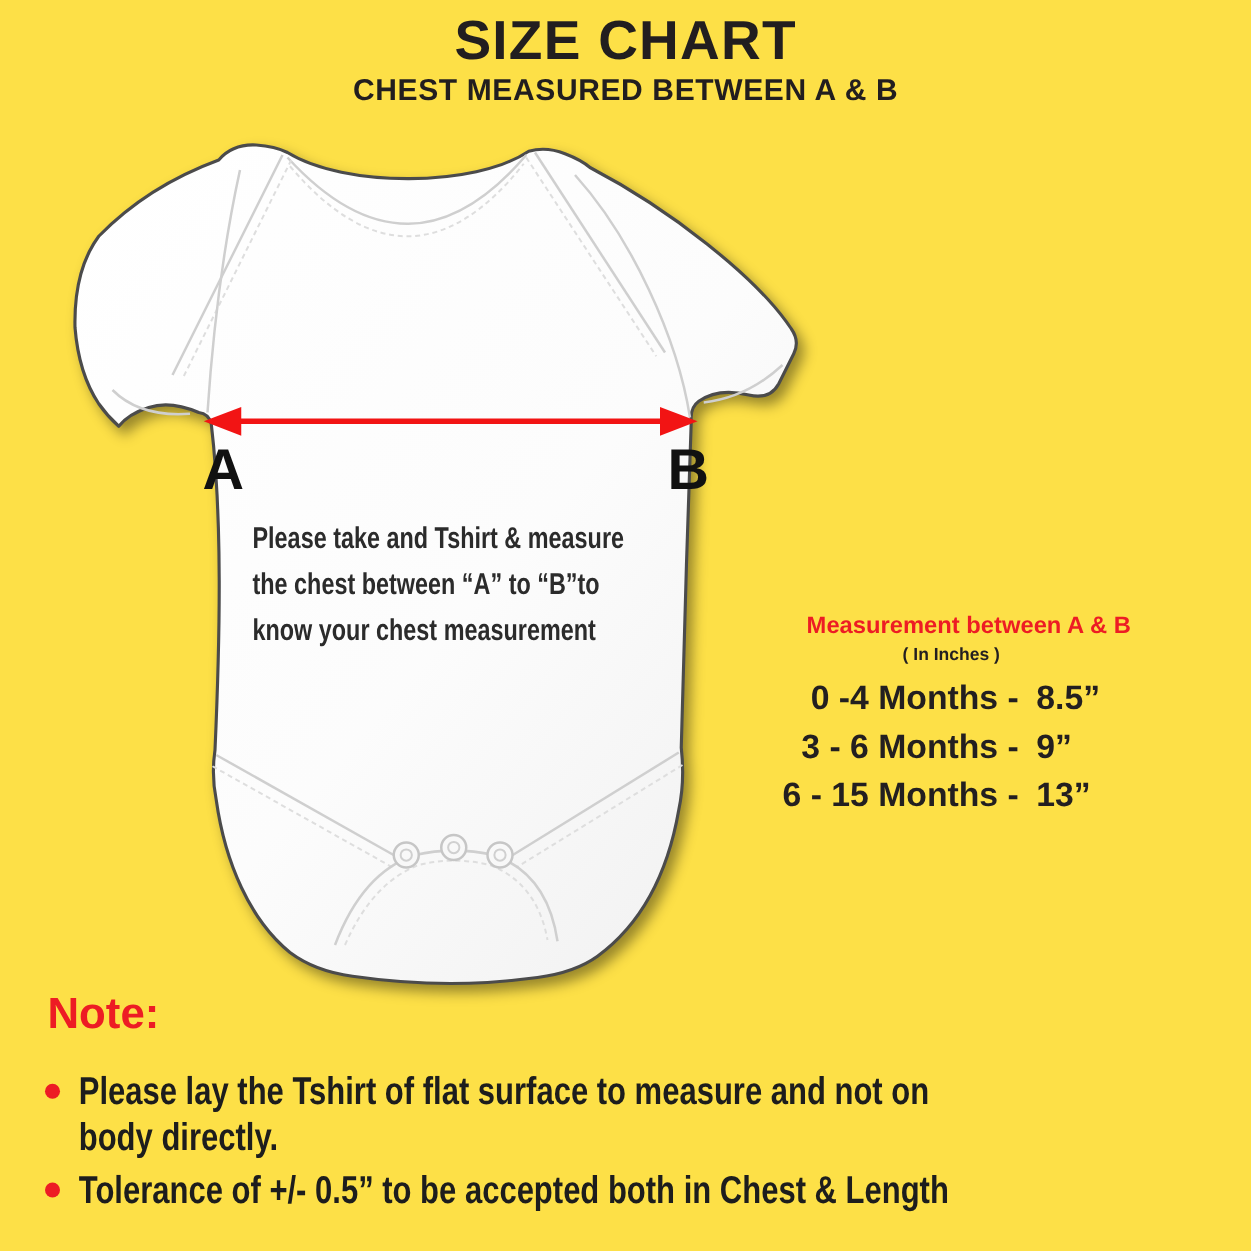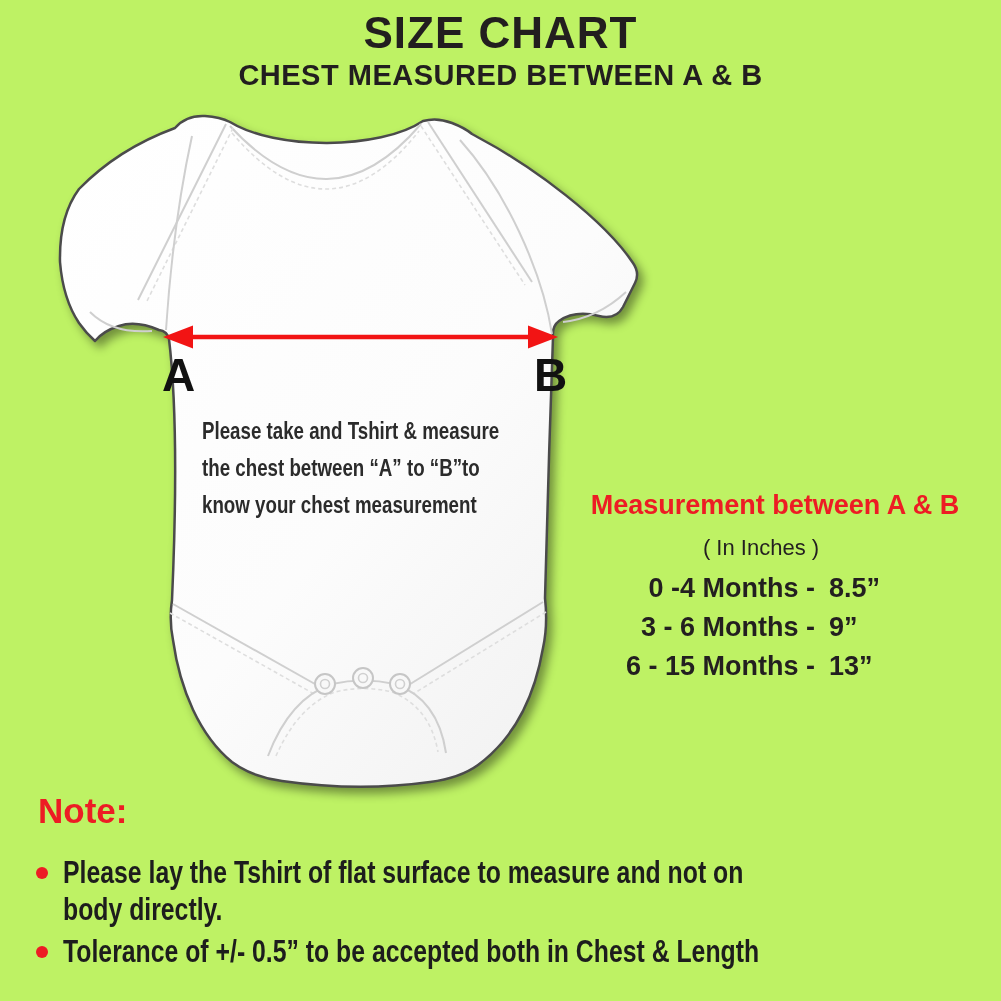--- a/index.html
+++ b/index.html
@@ -1,27 +1,27 @@
 <!DOCTYPE html>
 <html><head>
 <meta charset="utf-8">
 <title>Size Chart</title>
 <style>
   html,body { margin:0; padding:0; background:#ffffff; }
   .canvas {
-    position:relative; width:1001px; height:1001px; background:#bef264;
+    position:relative; width:1001px; height:1001px; background:#fde047;
     font-family:"Liberation Sans", sans-serif; color:#231f20; overflow:hidden;
   }
   .title {
     position:absolute; top:8px; left:0; width:100%; text-align:center;
     font-size:44px; font-weight:bold; letter-spacing:1px; color:#221e1f;
   }
   .subtitle {
     position:absolute; top:59px; left:0; width:100%; text-align:center;
-    font-size:29px; font-weight:bold; letter-spacing:.5px; color:#221e1f;
+    font-size:24px; font-weight:bold; letter-spacing:.5px; color:#221e1f;
   }
 
   .onesie { position:absolute; left:50px; top:100px; width:610px; height:710px; }
   .silhouette {
     fill:url(#gradBody); stroke:#4b4b4b; stroke-width:2.5; stroke-linejoin:round;
     filter:drop-shadow(5px 6px 5px rgba(0,0,0,0.40));
   }
   .seam   { fill:none; stroke:#cfcfcf; stroke-width:2; }
   .stitch { fill:none; stroke:#dedede; stroke-width:1.6; stroke-dasharray:4 3; }
   .snap-outer { fill:#f8f8f8; stroke:#c6c6c6; stroke-width:2; }
@@ -34,22 +34,22 @@
   .pt-b { left:534px; top:352px; }
 
   .instr {
     position:absolute; left:202px; top:412px;
     font-size:24px; font-weight:bold; line-height:37px; color:#2b2b2b;
     transform:scaleX(.78); transform-origin:left top; white-space:nowrap;
   }
   .instr span { display:block; }
 
   .panel { position:absolute; left:575px; top:490px; width:400px; }
-  .p-head { font-size:27px; font-weight:bold; color:#ed1c24; text-align:center; white-space:nowrap; }
-  .p-sub  { font-size:22px; font-weight:normal; text-align:center; margin-top:14px; transform:translateX(-14px); }
+  .p-head { font-size:19px; font-weight:bold; color:#ed1c24; text-align:center; white-space:nowrap; }
+  .p-sub  { font-size:14px; font-weight:bold; text-align:center; margin-top:3px; transform:translateX(-14px); }
   .row { display:flex; align-items:baseline; margin-top:8px; font-size:27px; font-weight:bold; }
   .row.first { margin-top:12px; }
   .rl { width:240px; text-align:right; white-space:nowrap; }
   .rv { margin-left:14px; white-space:nowrap; }
 
   .note-h {
     position:absolute; left:38px; top:791px;
     font-size:35px; font-weight:bold; color:#ed1c24;
   }
   .notes { position:absolute; left:36px; top:849px; width:955px; }

